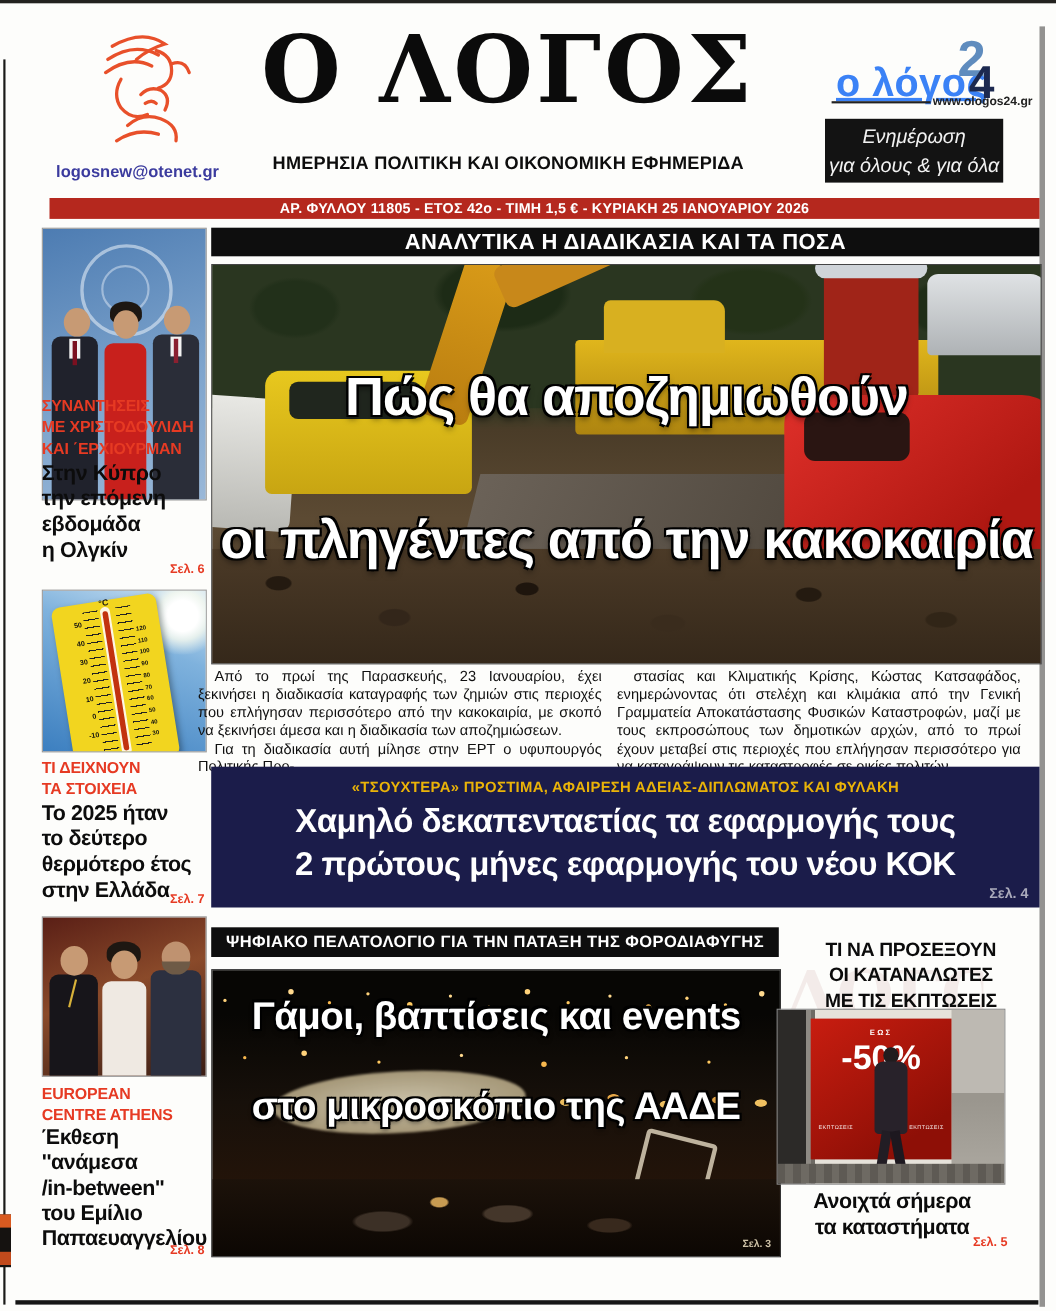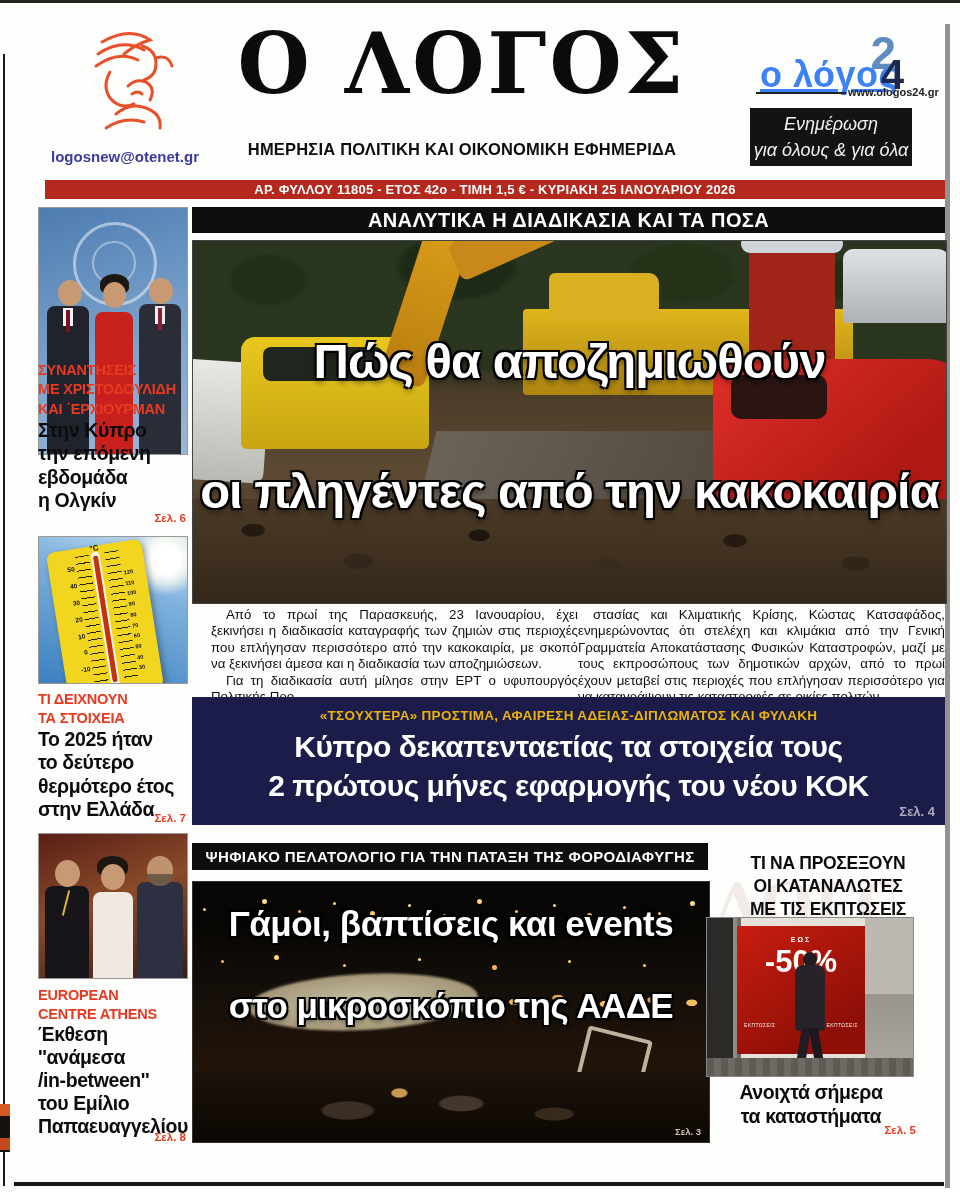--- a/index.html
+++ b/index.html
@@ -121,21 +121,21 @@
                radial-gradient(24px 12px at 55% 65%,#3a2c1d 0 60%,transparent 70%),
                radial-gradient(18px 10px at 72% 40%,#241a10 0 60%,transparent 70%),
                radial-gradient(22px 11px at 88% 62%,#312517 0 60%,transparent 70%),
                linear-gradient(#4b3a27,#35281a);}
   .hero-headline{position:absolute;width:753px;text-align:center;color:#fff;font-weight:bold;letter-spacing:-1px;
      text-shadow:-2px -2px 0 #000,2px -2px 0 #000,-2px 2px 0 #000,2px 2px 0 #000,0 4px 6px rgba(0,0,0,.55);}
   .hh1{top:92px;font-size:49px;}
   .hh2{top:222px;font-size:49px;}
 
   
-  .body-cols{left:211px;top:607px;width:748px;display:flex;}
+  .body-cols{left:180px;top:607px;width:748px;display:flex;gap:14px;}
   .bcol{width:367px;font-size:13.3px;line-height:1.24;text-align:justify;color:#101010;}
   .bcol p{margin:0;text-indent:15px;}
   .body-page{display:block;text-align:right;color:#777;font-style:italic;font-size:10px;margin-top:1px;}
 
   
   .kok{left:192px;top:697px;width:753px;height:128px;background:#1b1c4a;color:#fff;text-align:center;}
   .kok-kicker{position:absolute;left:0;top:11px;width:753px;font-size:13.5px;font-weight:bold;letter-spacing:.3px;color:#eab308;}
   .kok-l1{position:absolute;left:0;top:33px;width:753px;font-size:30px;font-weight:bold;letter-spacing:-.5px;}
   .kok-l2{position:absolute;left:0;top:72px;width:753px;font-size:30px;font-weight:bold;letter-spacing:-.5px;}
   .kok-page{position:absolute;right:10px;bottom:6px;font-size:13px;font-weight:bold;color:#aab;}
@@ -343,21 +343,21 @@
       <p>Για τη διαδικασία αυτή μίλησε στην ΕΡΤ ο υφυπουργός Πολιτικής Προ-</p>
     </div>
     <div class="bcol">
       <p>στασίας και Κλιματικής Κρίσης, Κώστας Κατσαφάδος, ενημερώνοντας ότι στελέχη και κλιμάκια από την Γενική Γραμματεία Αποκατάστασης Φυσικών Καταστροφών, μαζί με τους εκπροσώπους των δημοτικών αρχών, από το πρωί έχουν μεταβεί στις περιοχές που επλήγησαν περισσότερο για να καταγράψουν τις καταστροφές σε οικίες πολιτών.</p>
       <span class="body-page">Σελ. 2</span>
     </div>
   </div>
 
   <div class="abs kok">
     <div class="kok-kicker">«ΤΣΟΥΧΤΕΡΑ» ΠΡΟΣΤΙΜΑ, ΑΦΑΙΡΕΣΗ ΑΔΕΙΑΣ-ΔΙΠΛΩΜΑΤΟΣ ΚΑΙ ΦΥΛΑΚΗ</div>
-    <div class="kok-l1">Κύπρο δεκαπενταετίας τα στοιχεία τους</div>
+    <div class="kok-l1">Χαμηλό δεκαπενταετίας τα εφαρμογής τους</div>
     <div class="kok-l2">2 πρώτους μήνες εφαρμογής του νέου ΚΟΚ</div>
     <div class="kok-page">Σελ. 4</div>
   </div>
 
   <div class="abs black-bar bar-aade">ΨΗΦΙΑΚΟ ΠΕΛΑΤΟΛΟΓΙΟ ΓΙΑ ΤΗΝ ΠΑΤΑΞΗ ΤΗΣ ΦΟΡΟΔΙΑΦΥΓΗΣ</div>
   <div class="abs ph-event">
     <div class="ev-lights"></div>
     <div class="ev-pool"></div>
     <div class="ev-tablesR"></div>
     <div class="ev-chair"></div>

